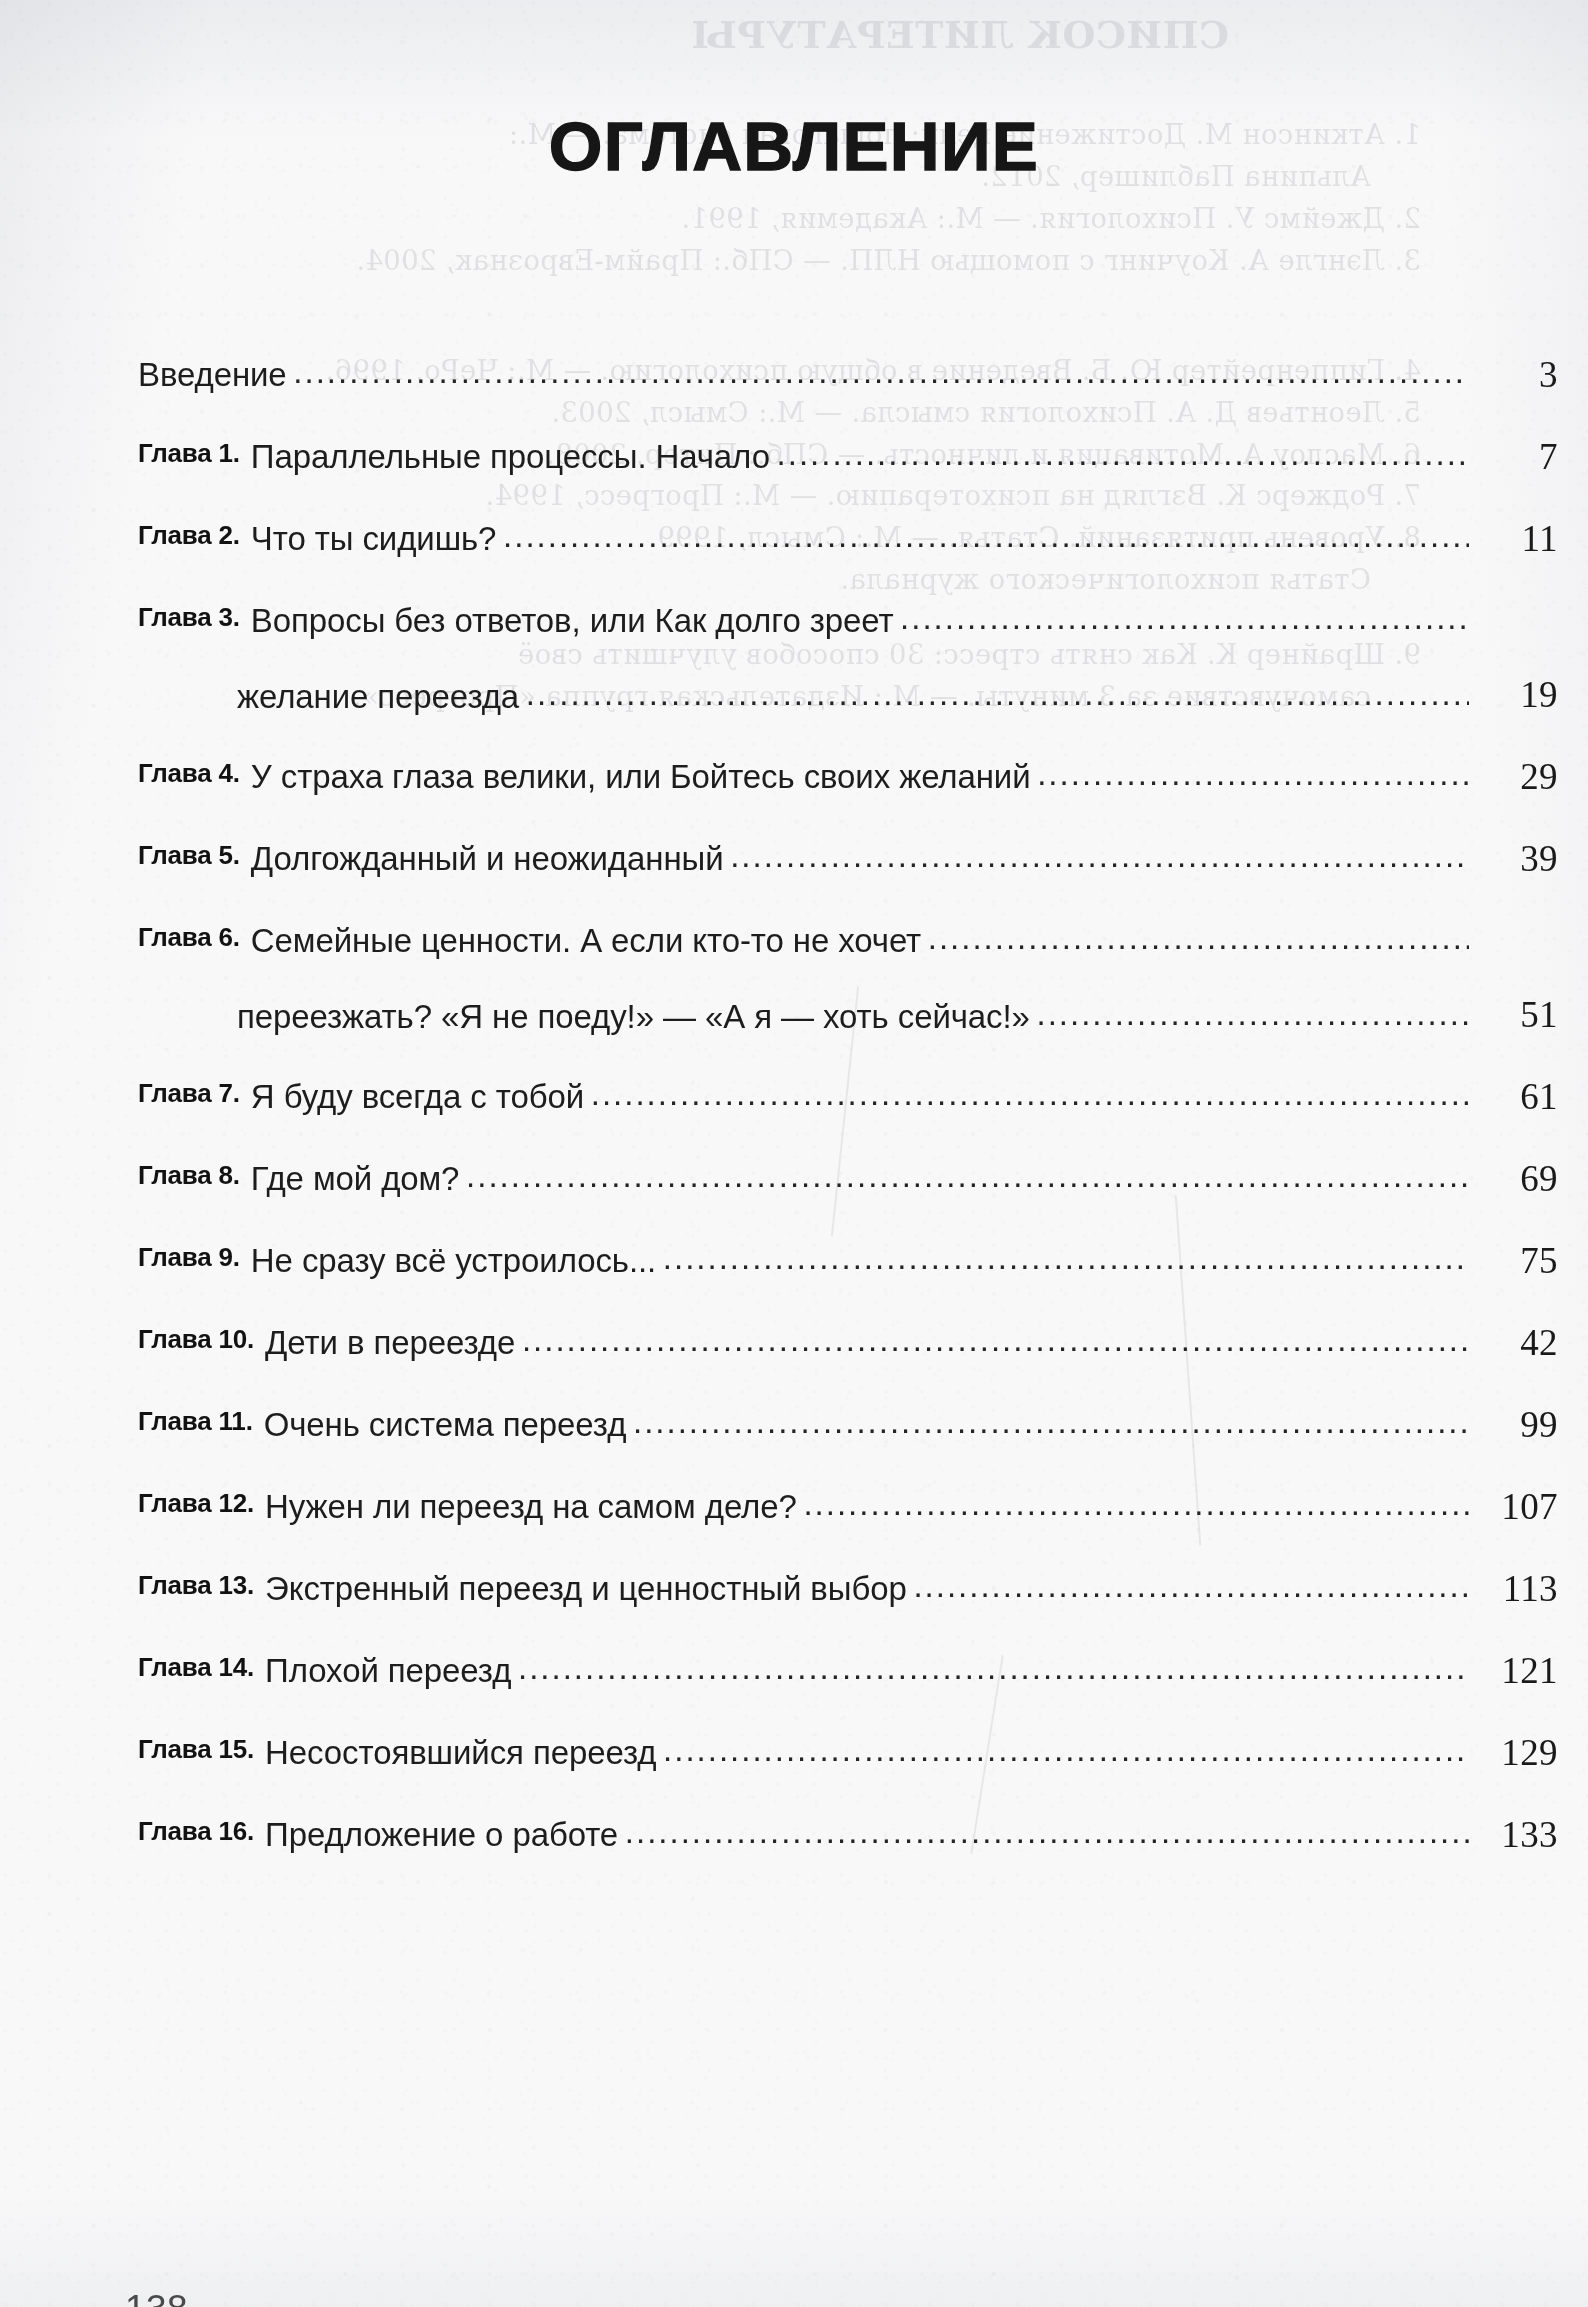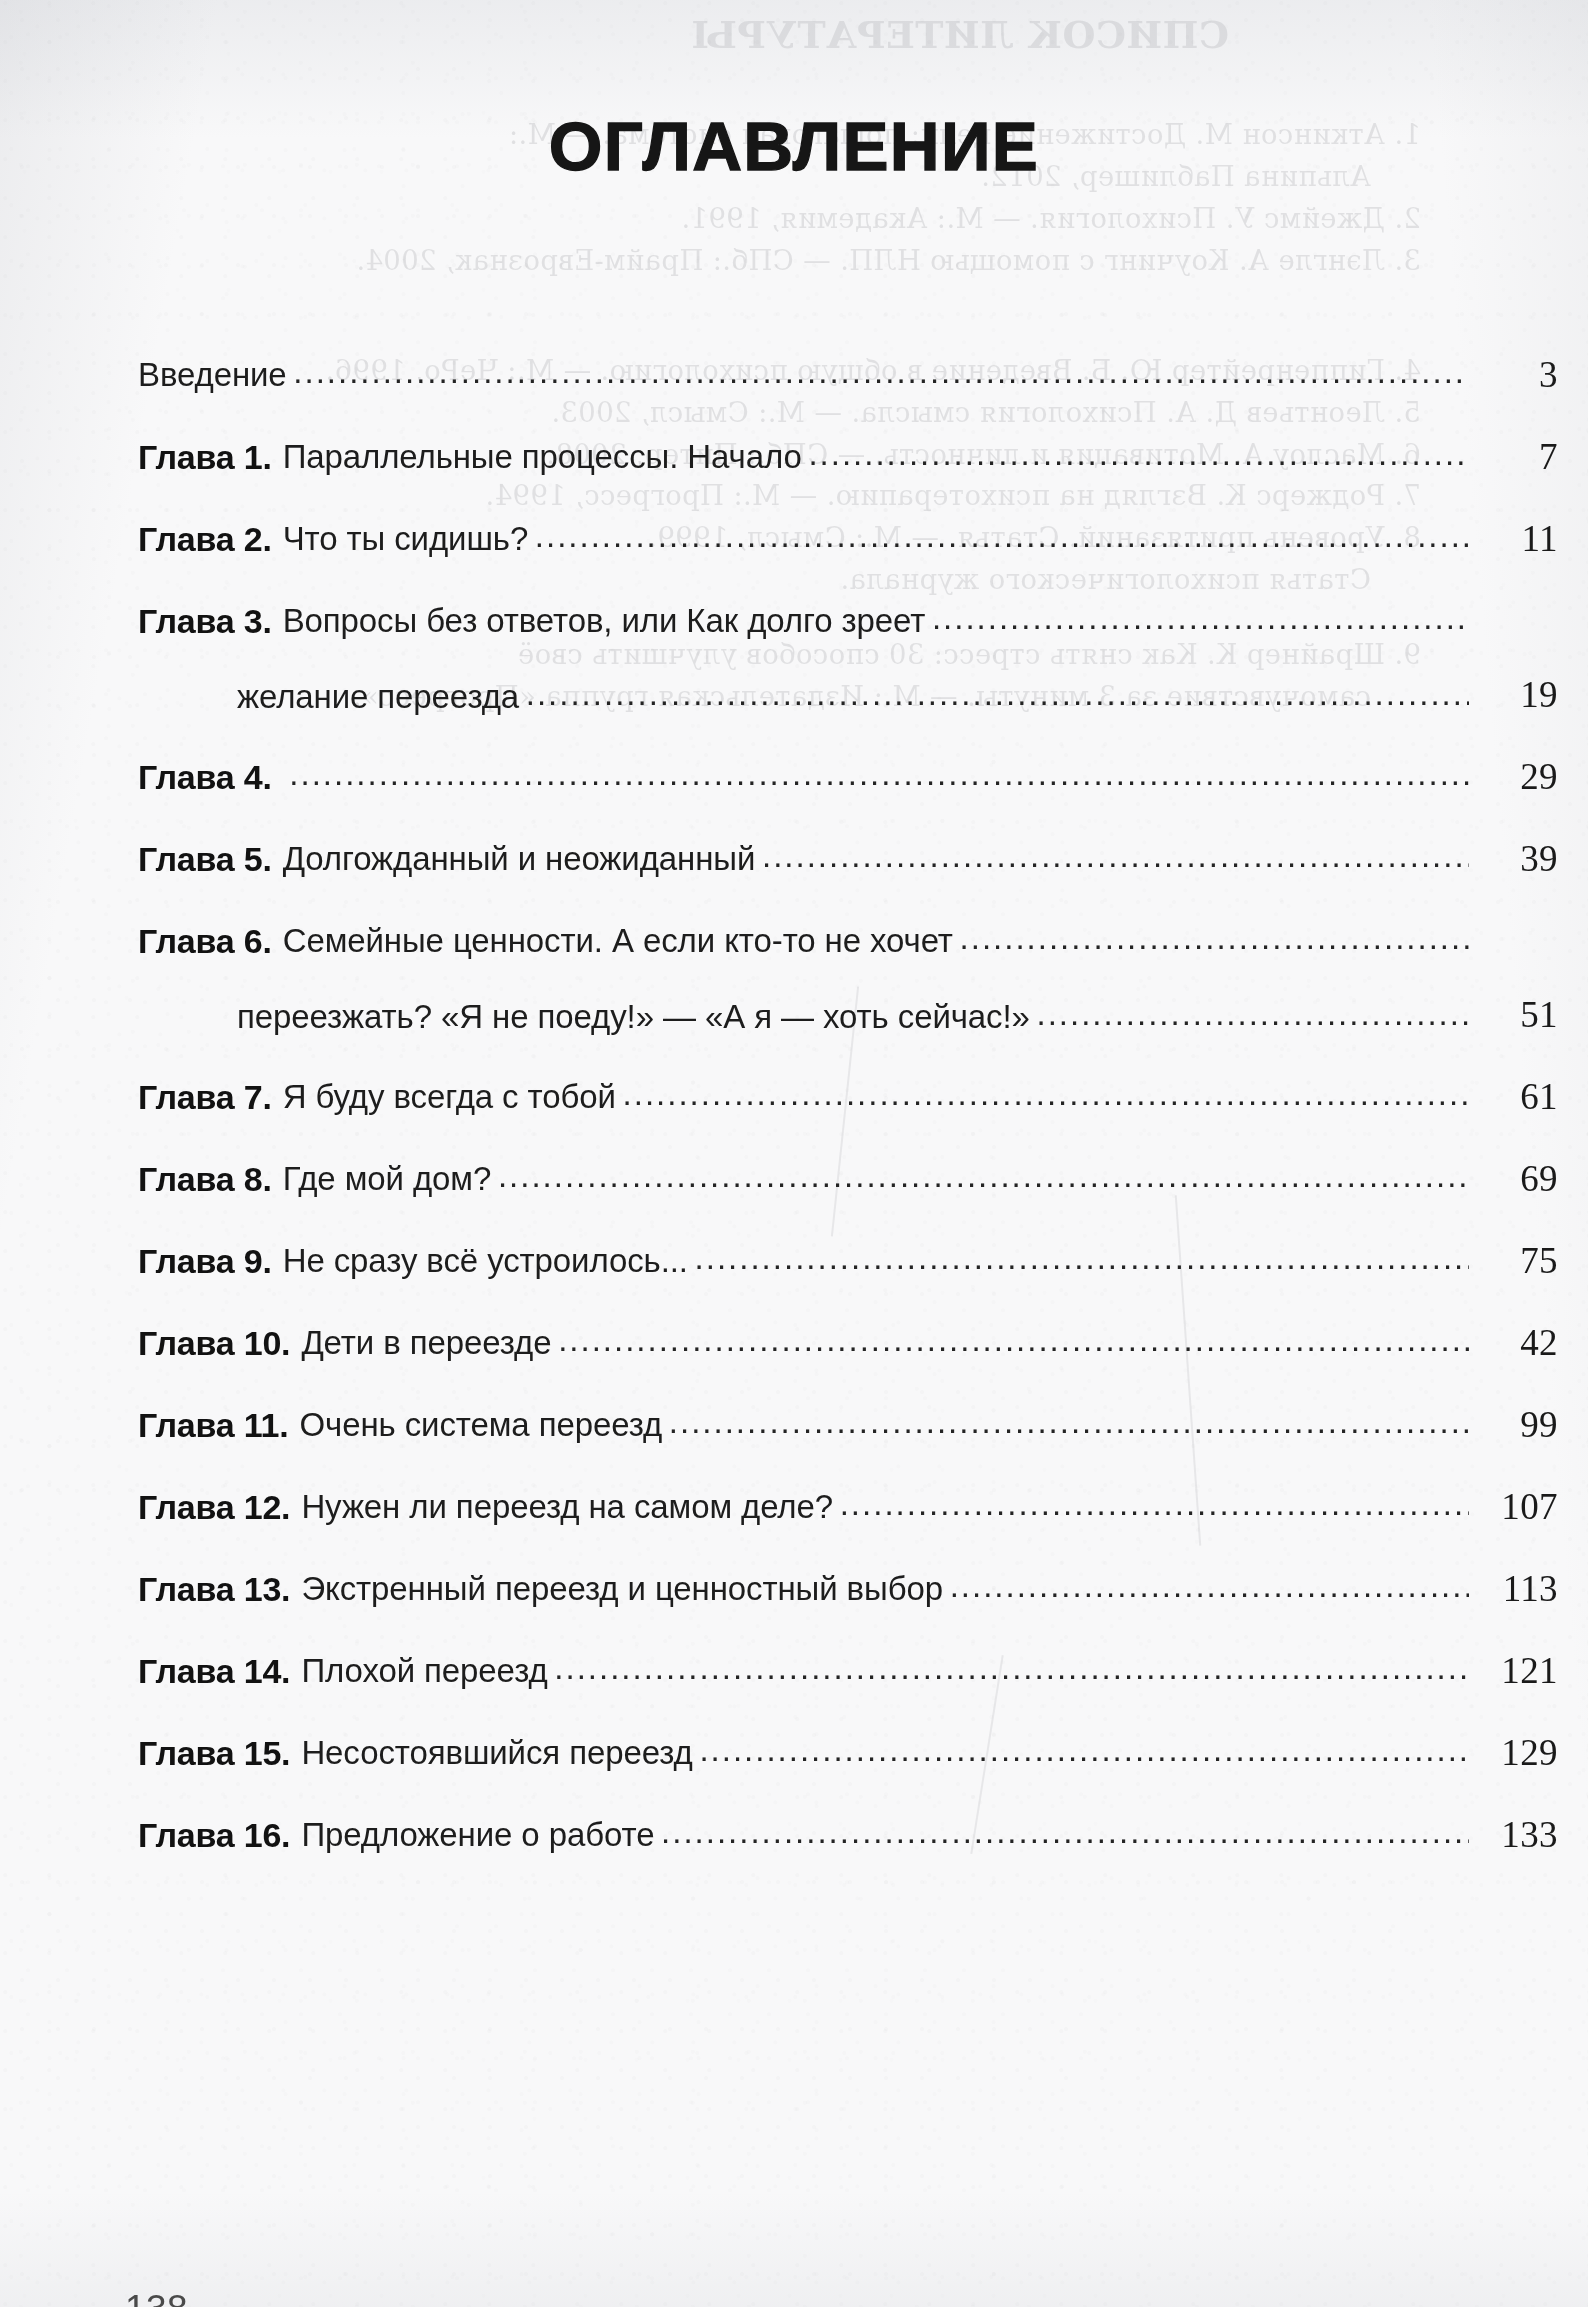--- a/index.html
+++ b/index.html
@@ -107,21 +107,21 @@
   .entry-line {
     display: flex;
     align-items: flex-start;
     width: 1420px;
     white-space: nowrap;
   }
 
   .chapter-label {
     font-family: "Liberation Sans", sans-serif;
     font-weight: bold;
-    font-size: 34px;
+    font-size: 26px;
     color: #121212;
     flex: 0 0 auto;
     padding-right: 11px;
     letter-spacing: -0.2px;
   }
 
   .entry-title {
     font-family: "Liberation Sans", sans-serif;
     font-weight: normal;
     font-size: 33px;
@@ -254,20 +254,21 @@
         <div class="entry-cont">
           <span class="cont-indent" style="width: 99px;"></span>
           <span class="entry-title">желание  переезда</span>
           <span class="leader"></span>
           <span class="page-num">19</span>
         </div>
       </div>
       <div class="toc-entry">
         <div class="entry-line">
           <span class="chapter-label">Глава 4.</span>
+          <span class="entry-title">У страха глаза велики, или Бойтесь своих желаний</span>
           <span class="leader"></span>
           <span class="page-num">29</span>
         </div>
       </div>
       <div class="toc-entry">
         <div class="entry-line">
           <span class="chapter-label">Глава 5.</span>
           <span class="entry-title">Долгожданный и неожиданный</span>
           <span class="leader"></span>
           <span class="page-num">39</span>

